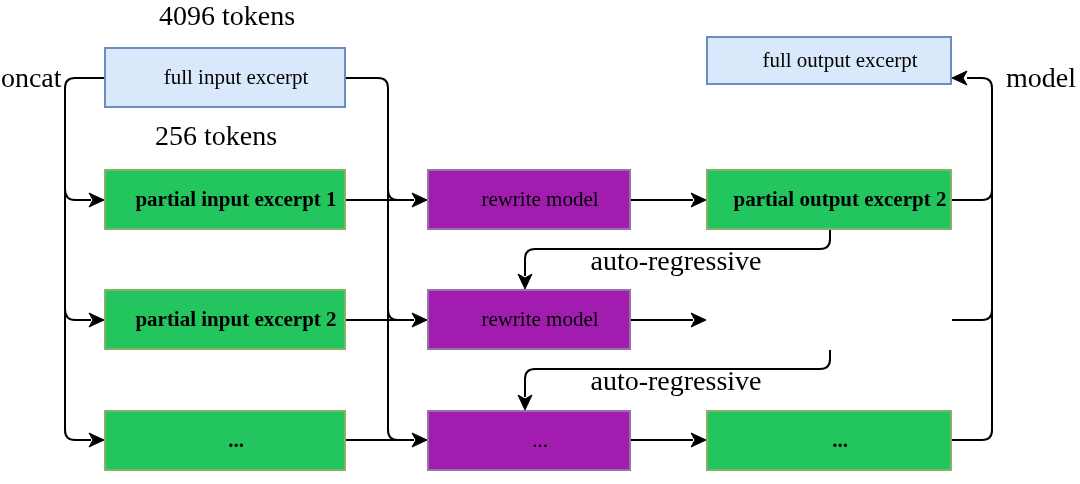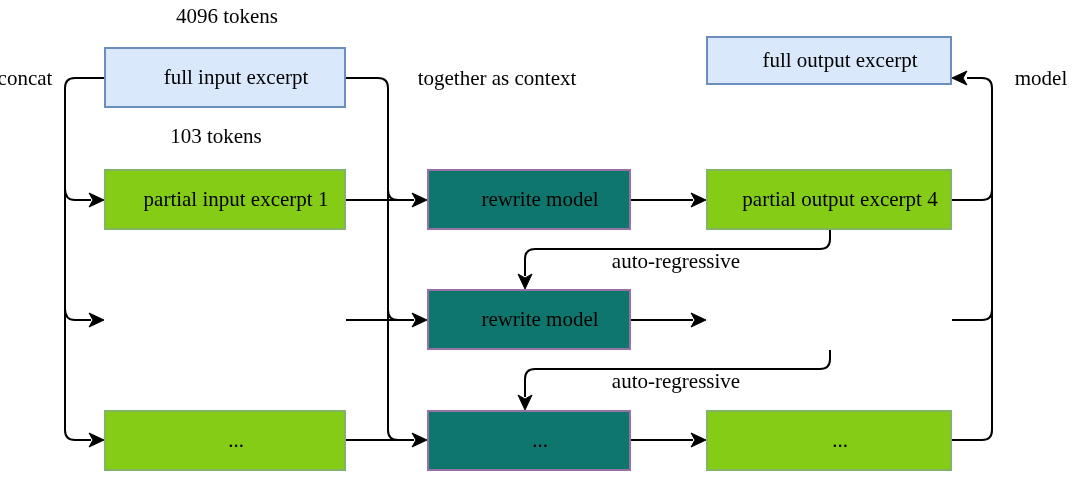--- a/index.html
+++ b/index.html
@@ -39,25 +39,25 @@
     align-items: center;
     justify-content: center;
     font-size: 21px;
     line-height: 1;
     text-align: center;
     box-sizing: border-box;
     border: 2px solid #000;
     padding-left: 22px;
   }
   .box.blue   { background: #dae8fc; border-color: #6c8ebf; }
-  .box.green  { background: #84cc16; border-color: #82b366; }
-  .box.purple { background: #0f766e; border-color: #9673a6; }
+  .box.green  { background: #22c55e; border-color: #82b366; font-weight: bold; }
+  .box.purple { background: #a21caf; border-color: #9673a6; }
   .lbl {
     position: absolute;
-    font-size: 21px;
+    font-size: 28px;
     line-height: 24px;
     white-space: nowrap;
     transform: translateX(-50%);
   }
 </style>
 </head>
 <body>
 
 <div class="canvas">
 
@@ -94,31 +94,31 @@
     <polygon points="952,78 967,71 963,78 967,85"></polygon>
 
     <path d="M830,230 V239 Q830,249 820,249 H535 Q525,249 525,259 V276"></path>
     <path d="M830,350 V359 Q830,369 820,369 H535 Q525,369 525,379 V397"></path>
     <polygon points="525,289 518,274 525,278 532,274"></polygon>
     <polygon points="525,410 518,395 525,399 532,395"></polygon>
   </svg>
 
   <div class="box blue" style="left:104px; top:47px; width:242px; height:61px">full input excerpt</div>
   <div class="box green" style="left:104px; top:169px; width:242px; height:61px">partial input excerpt 1</div>
+  <div class="box green" style="left:104px; top:289px; width:242px; height:61px">partial input excerpt 2</div>
   <div class="box green" style="left:104px; top:410px; width:242px; height:61px">...</div>
 
   <div class="box purple" style="left:427px; top:169px; width:204px; height:61px">rewrite model</div>
   <div class="box purple" style="left:427px; top:289px; width:204px; height:61px">rewrite model</div>
   <div class="box purple" style="left:427px; top:410px; width:204px; height:61px">...</div>
 
   <div class="box blue" style="left:706px; top:36px; width:246px; height:49px">full output excerpt</div>
-  <div class="box green" style="left:706px; top:169px; width:246px; height:61px">partial output excerpt 4</div>
+  <div class="box green" style="left:706px; top:169px; width:246px; height:61px">partial output excerpt 2</div>
   <div class="box green" style="left:706px; top:410px; width:246px; height:61px">...</div>
 
   <div class="lbl" style="left:227px; top:4px">4096 tokens</div>
-  <div class="lbl" style="left:216px; top:124px">103 tokens</div>
+  <div class="lbl" style="left:216px; top:124px">256 tokens</div>
   <div class="lbl" style="left:25px; top:66px">concat</div>
-  <div class="lbl" style="left:497px; top:66px">together as context</div>
   <div class="lbl" style="left:1041px; top:66px">model</div>
   <div class="lbl" style="left:676px; top:249px">auto-regressive</div>
   <div class="lbl" style="left:676px; top:369px">auto-regressive</div>
 
 </div>
 
 </body></html>

